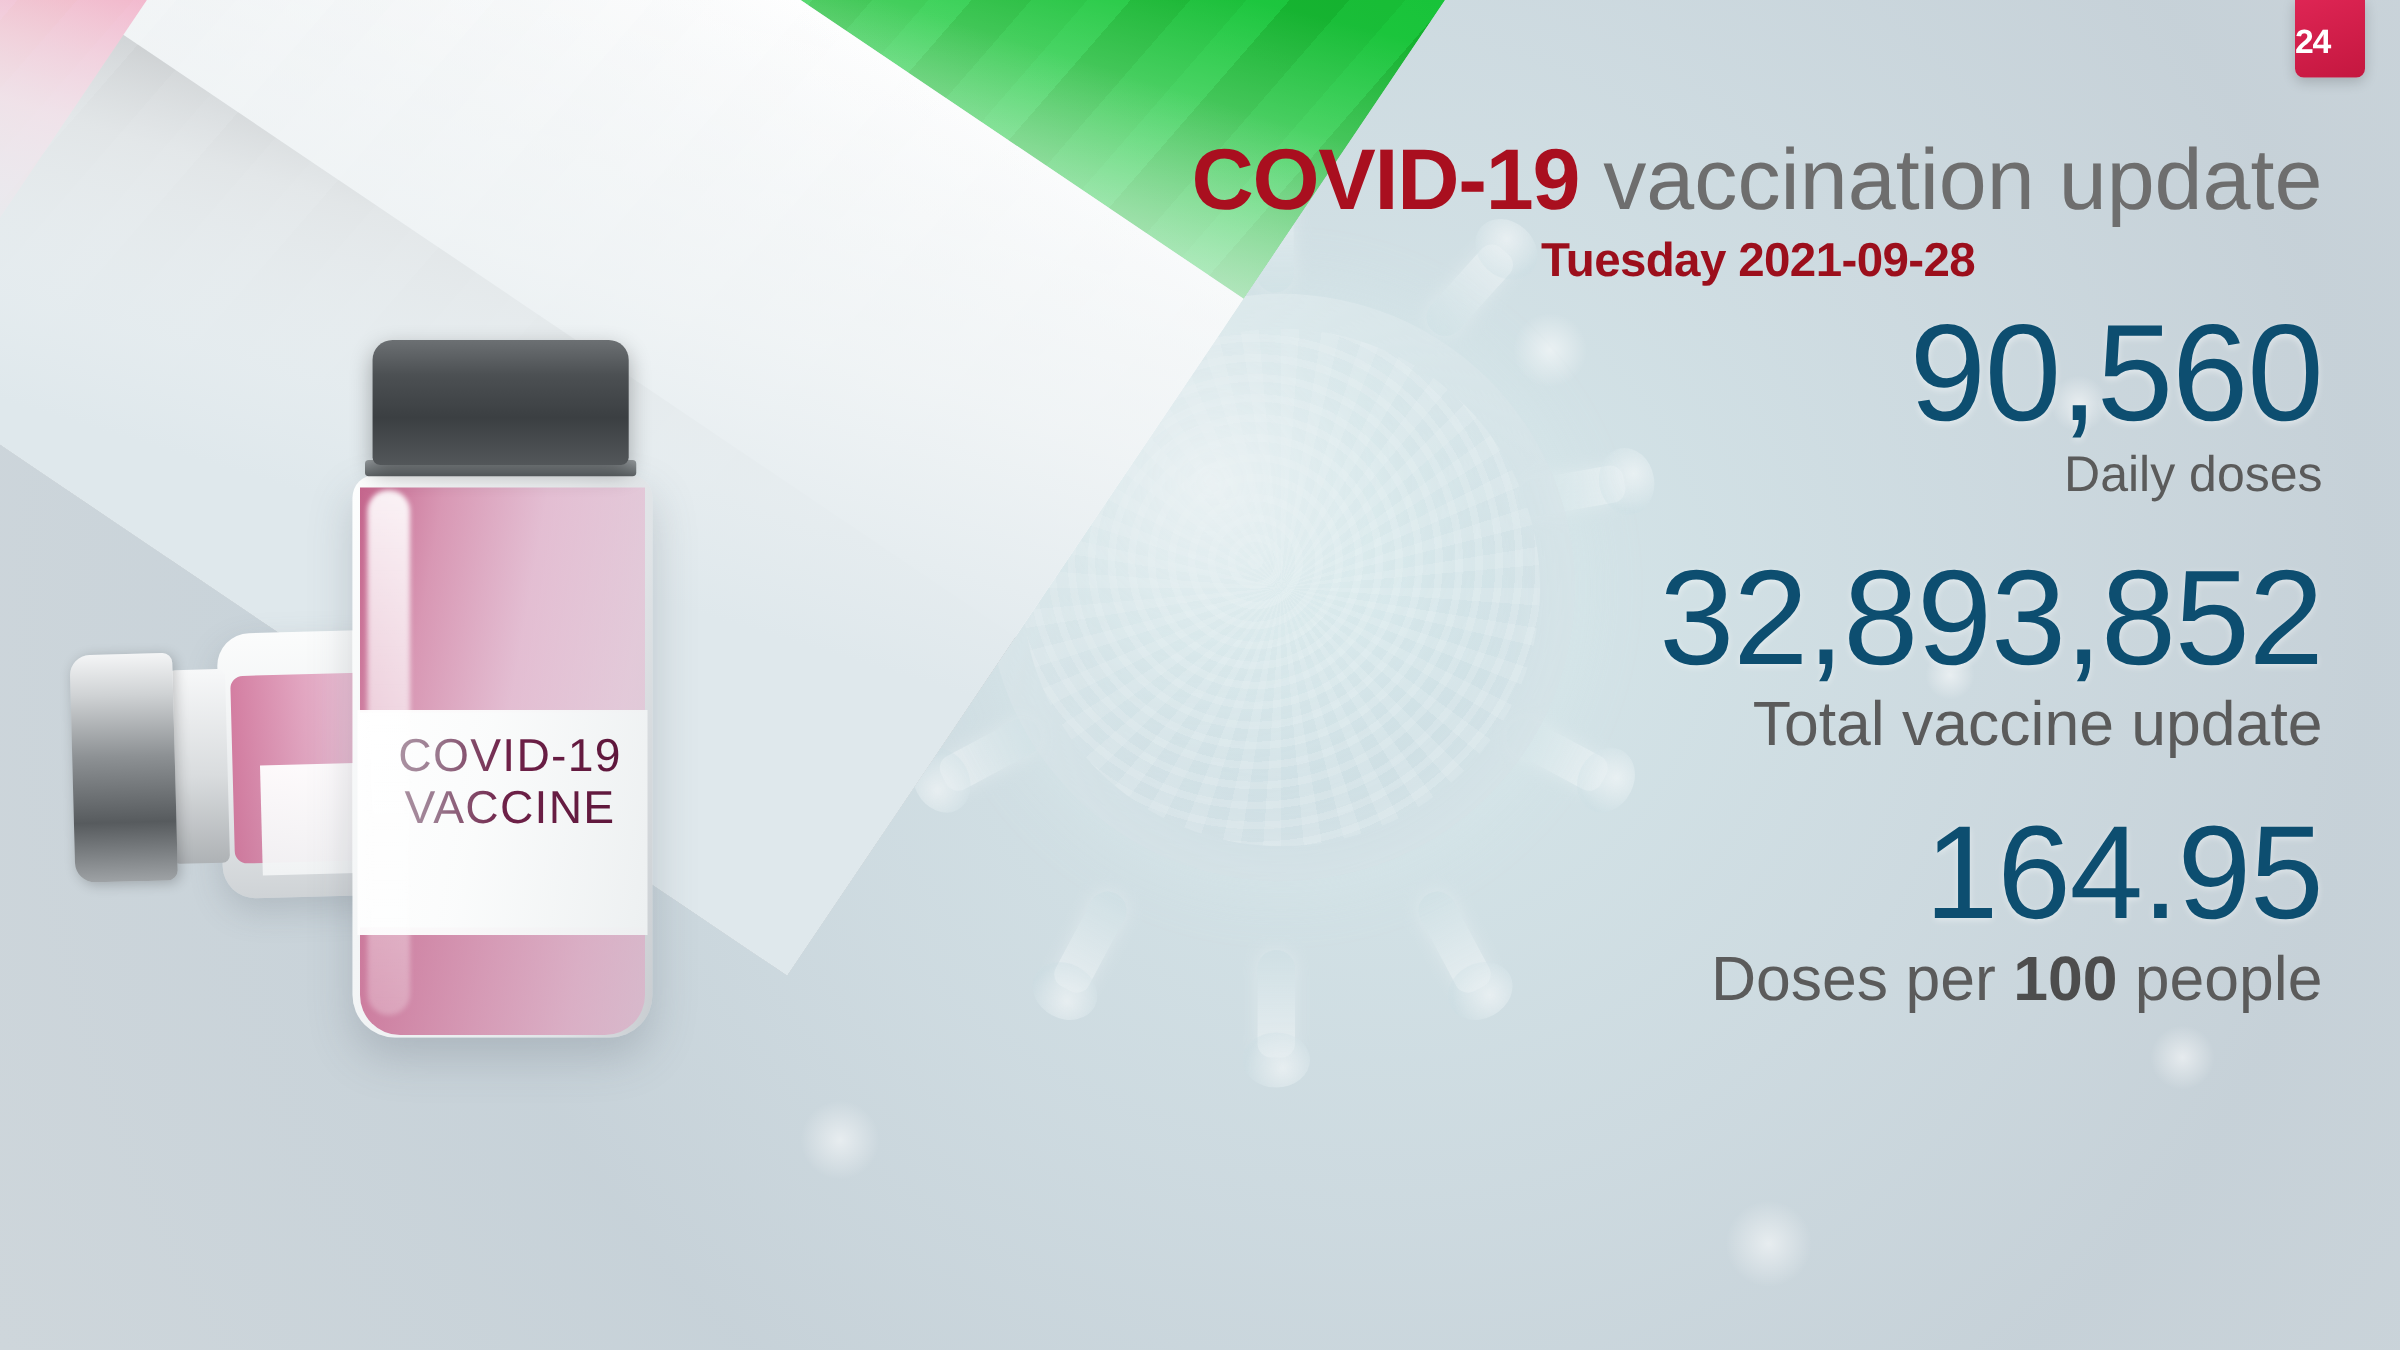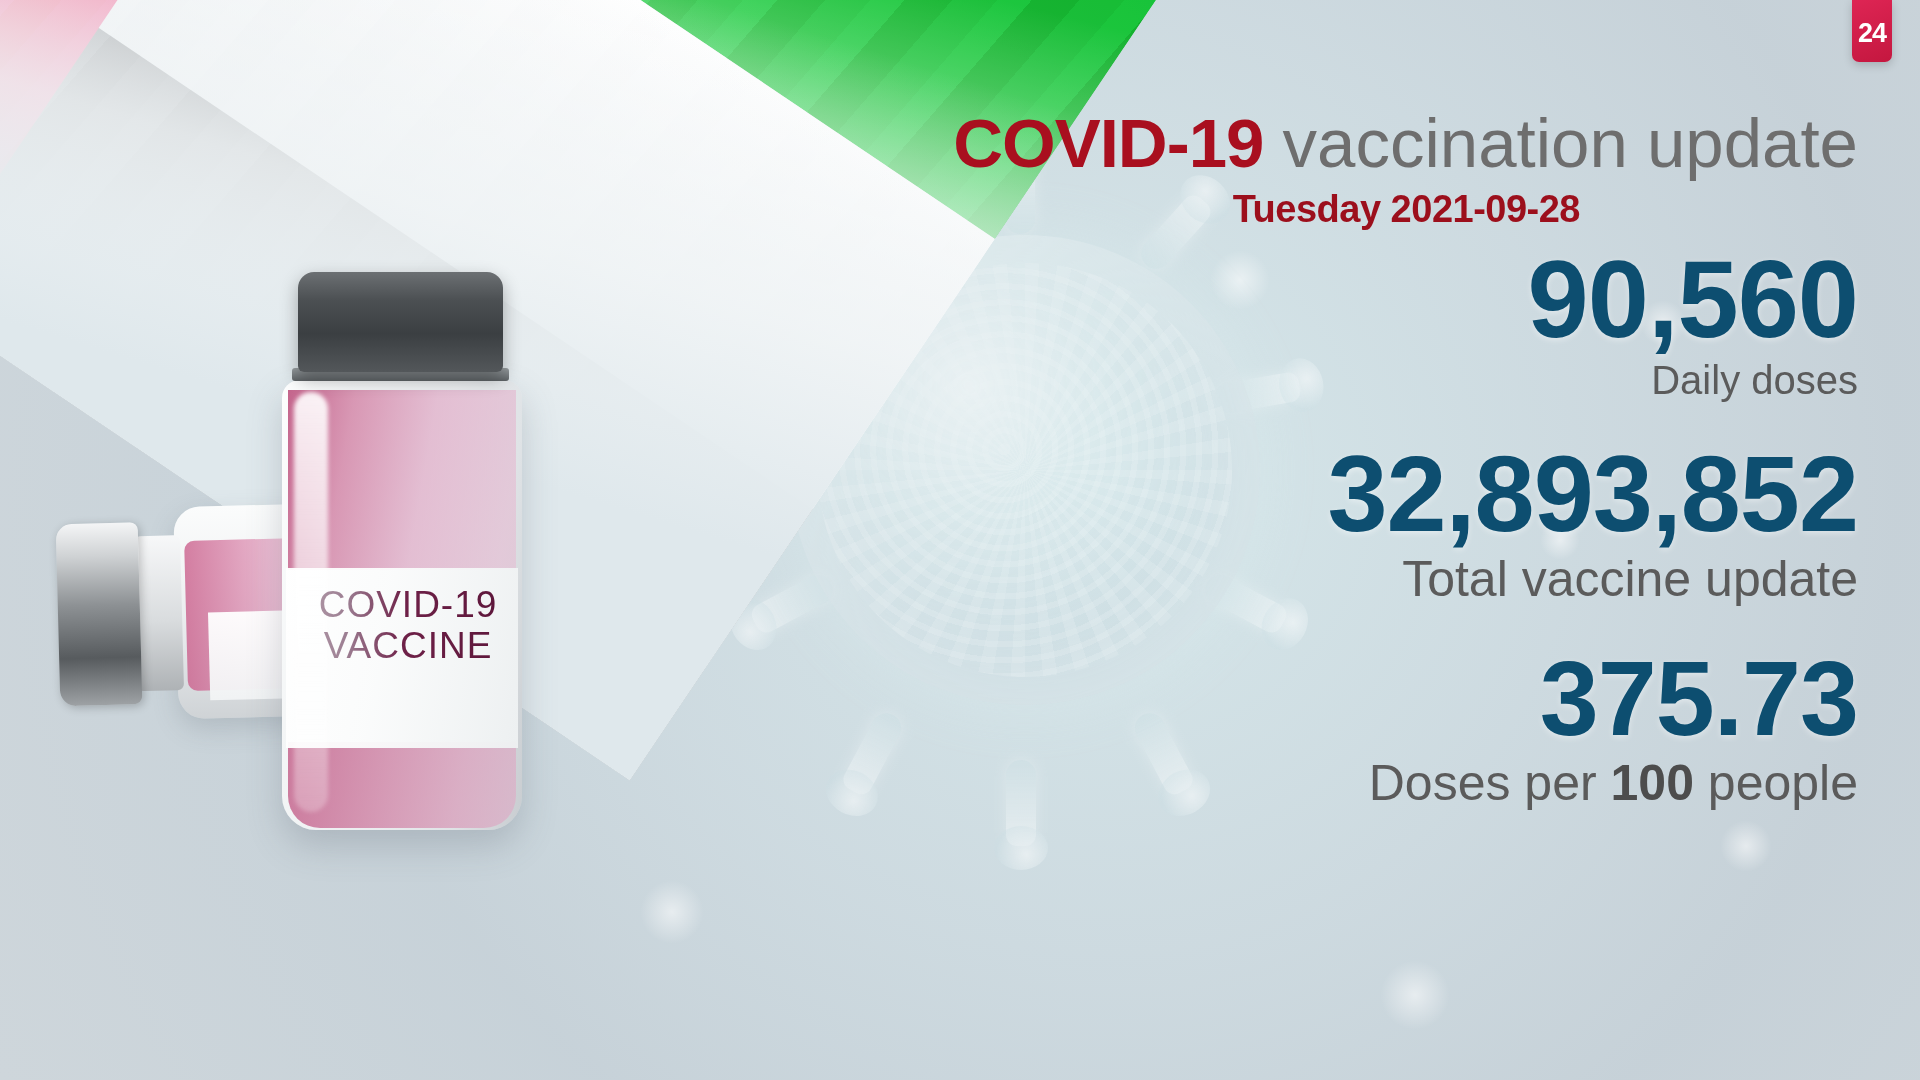--- a/index.html
+++ b/index.html
@@ -88,31 +88,31 @@
     -webkit-background-clip:text;background-clip:text;color:transparent;}
 
   
   .panel{position:absolute;right:0;top:0;width:980px;height:1080px;}
   .title{position:absolute;right:62px;top:104px;white-space:nowrap;font-size:69px;font-weight:400;}
   .title .red{color:#a90f1f;font-weight:700;letter-spacing:-1px;}
   .title .gray{color:#6e6e6e;}
   .date{position:absolute;right:340px;top:188px;white-space:nowrap;color:#9c0f1c;font-size:38px;font-weight:700;letter-spacing:-.5px;}
 
   .stat{position:absolute;right:62px;text-align:right;white-space:nowrap;}
-  .stat .num{color:#0d4e70;font-weight:700;line-height:.96;letter-spacing:-1px;text-shadow:0 2px 6px rgba(255,255,255,.45);}
+  .stat .num{color:#0d4e70;font-weight:400;line-height:.96;letter-spacing:-1px;text-shadow:0 2px 6px rgba(255,255,255,.45);}
   .stat .lbl{color:#5b5b5b;font-weight:400;line-height:1.1;}
   .stat .lbl b{font-weight:700;color:#4d4d4d;}
 
   #stat1{top:246px;} #stat1 .num{font-size:110px;} #stat1 .lbl{font-size:40px;margin-top:6px;}
   #stat2{top:442px;} #stat2 .num{font-size:108px;} #stat2 .lbl{font-size:50px;margin-top:6px;}
   #stat3{top:648px;} #stat3 .num{font-size:106px;} #stat3 .lbl{font-size:50px;margin-top:6px;}
 
-  .logo{position:absolute;right:28px;top:0;width:40px;height:62px;border-radius:0 0 7px 7px;
+  .logo{position:absolute;right:28px;top:0;width:56px;height:62px;border-radius:0 0 7px 7px;
     background:linear-gradient(160deg,#de2554,#c4173f);
-    display:flex;align-items:center;justify-content:center;
+    display:flex;align-items:center;justify-content:flex-start;
     box-shadow:0 3px 10px rgba(0,0,0,.18);}
   .logo span{color:#fff;font-size:27px;font-weight:700;letter-spacing:-1px;line-height:1;margin-top:4px;}
 </style>
 </head>
 <body>
 
 <div class="canvas">
 
   <div class="bokeh" style="left:1210px;top:250px;width:60px;height:60px;"></div>
   <div class="bokeh" style="left:1640px;top:300px;width:46px;height:46px;"></div>
@@ -186,18 +186,18 @@
       <div class="num">90,560</div>
       <div class="lbl">Daily doses</div>
     </div>
 
     <div class="stat" id="stat2">
       <div class="num">32,893,852</div>
       <div class="lbl">Total vaccine update</div>
     </div>
 
     <div class="stat" id="stat3">
-      <div class="num">375.73</div>
+      <div class="num">164.95</div>
       <div class="lbl"><span>Doses per </span><b>100</b><span> people</span></div>
     </div>
 
   </div>
 </div>
 
 </body></html>

